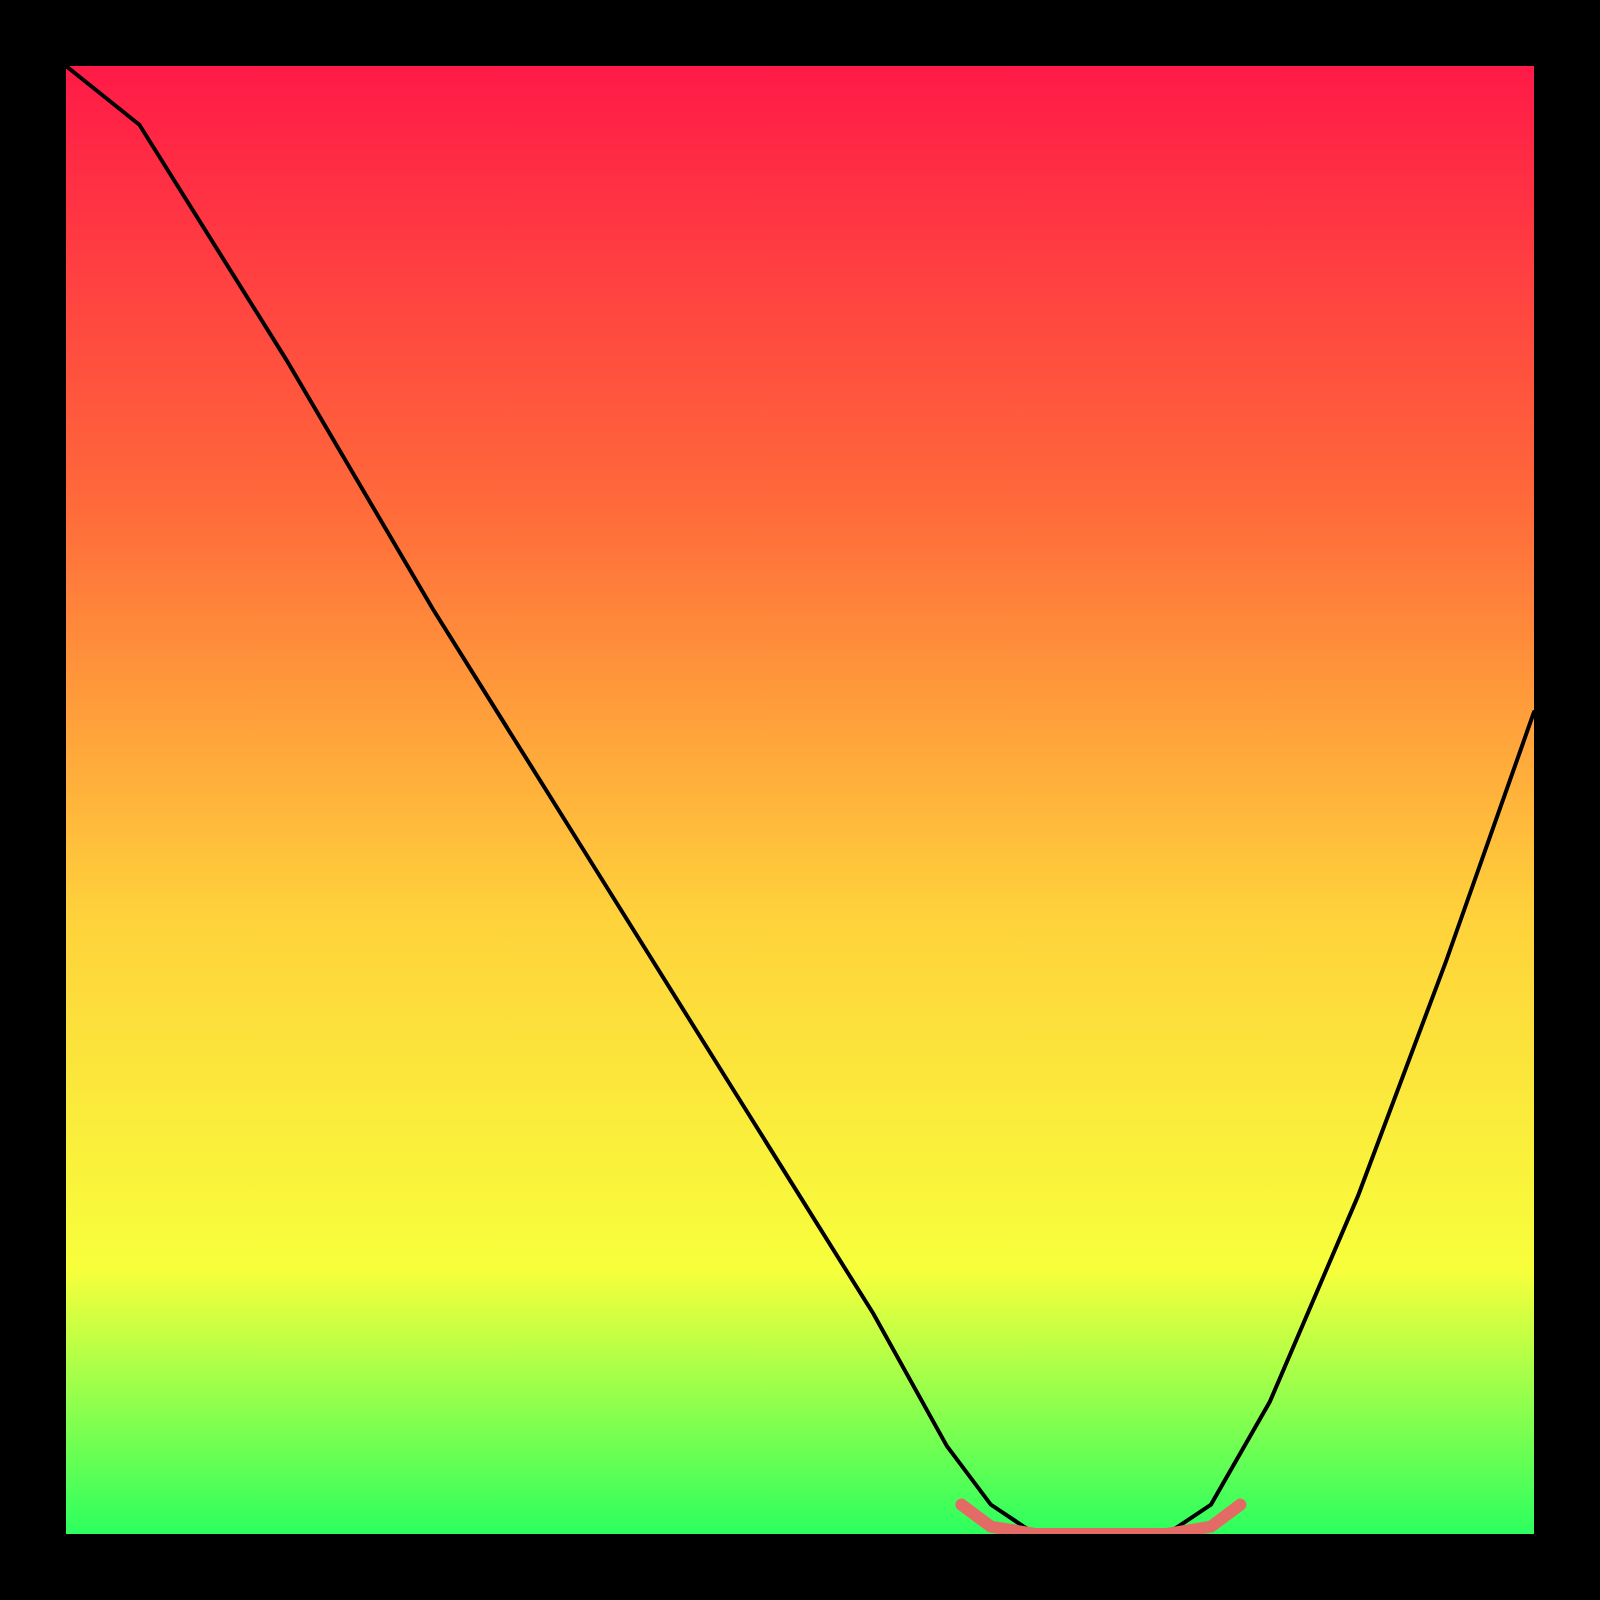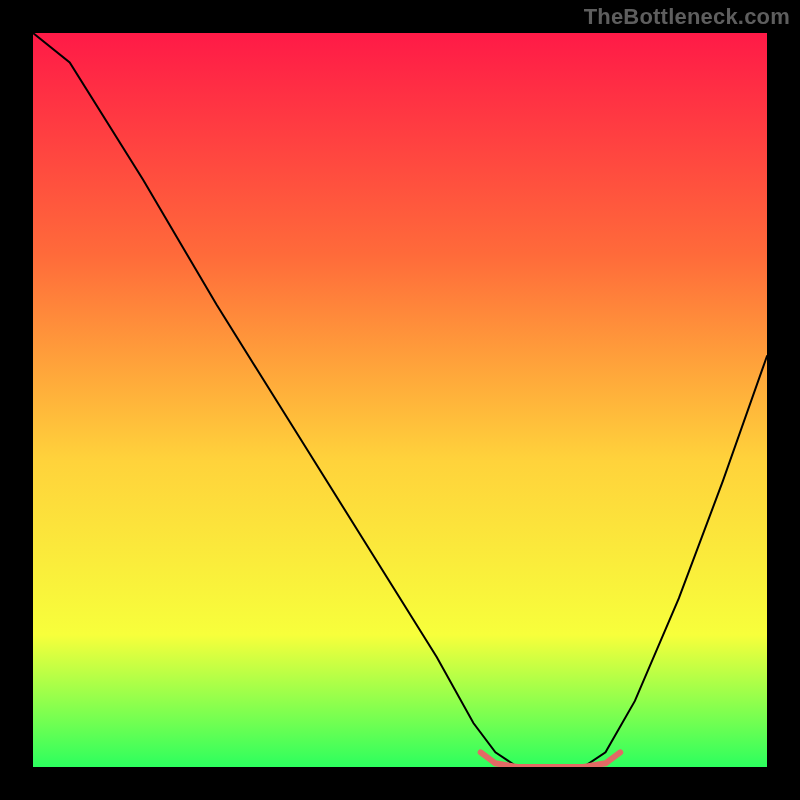--- a/index.html
+++ b/index.html
@@ -38,21 +38,20 @@
     display: block;
     width: 734px;
     height: 734px;
   }
 </style>
 </head>
 <body>
 
 <div class="frame">
 
-  <div class="watermark">TheBottleneck.com</div>
 
   <div class="plot-wrap">
     <svg viewBox="0 0 734 734">
       <defs>
         <linearGradient id="bg-grad" x1="0" y1="0" x2="0" y2="1">
           <stop id="g0" offset="0%" stop-color="#ff1a47"></stop>
           <stop id="g1" offset="30%" stop-color="#ff6a3a"></stop>
           <stop id="g2" offset="58%" stop-color="#ffd23b"></stop>
           <stop id="g3" offset="82%" stop-color="#f7ff3b"></stop>
           <stop id="g4" offset="100%" stop-color="#2cff5e"></stop>

